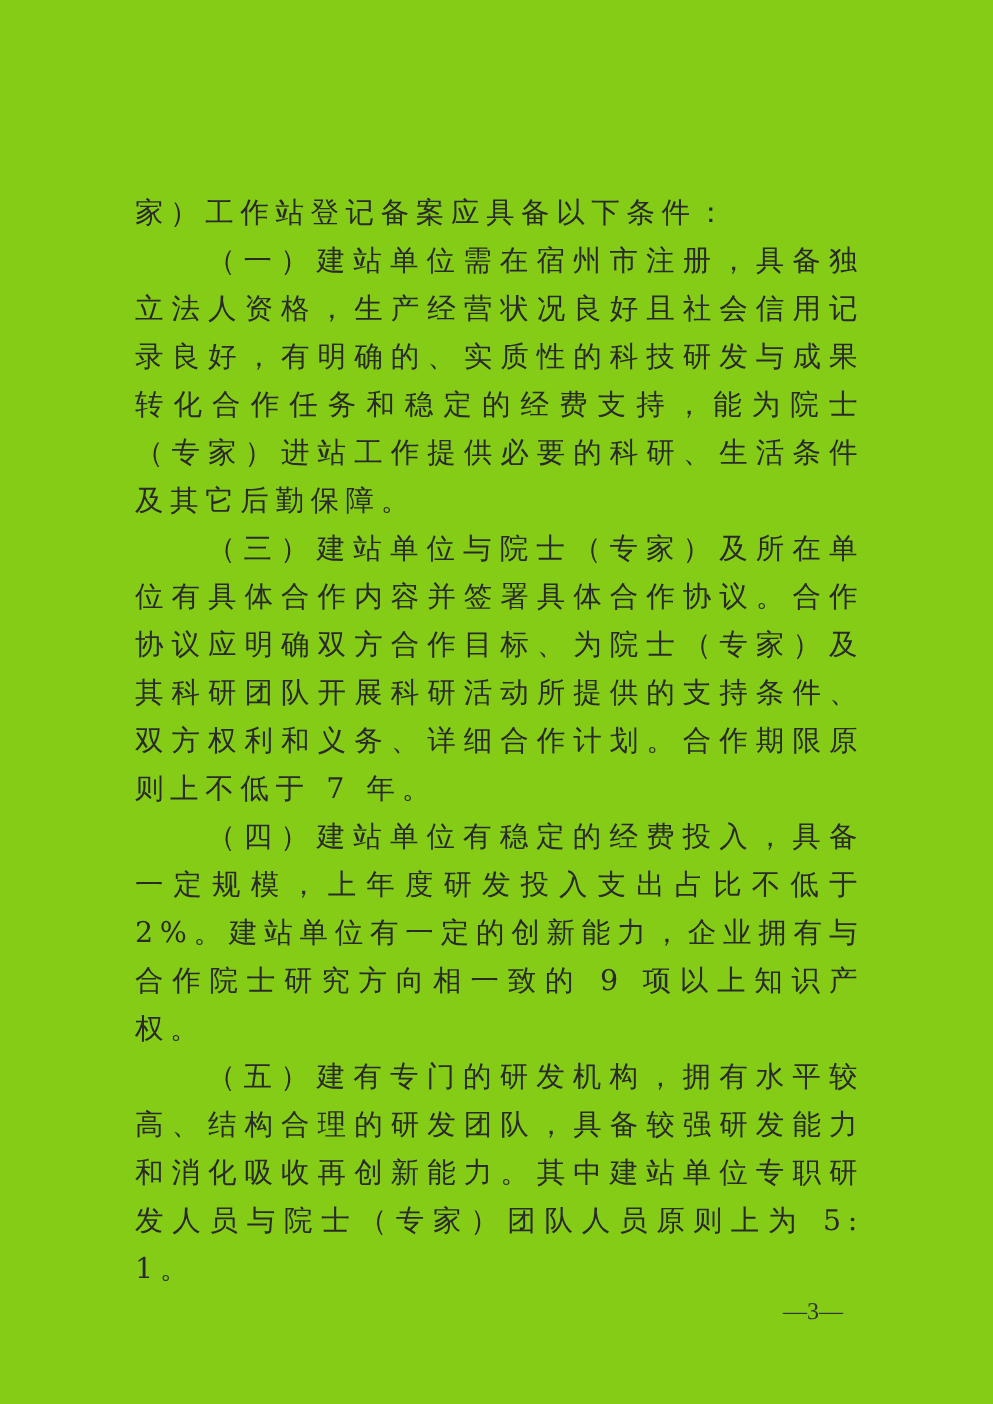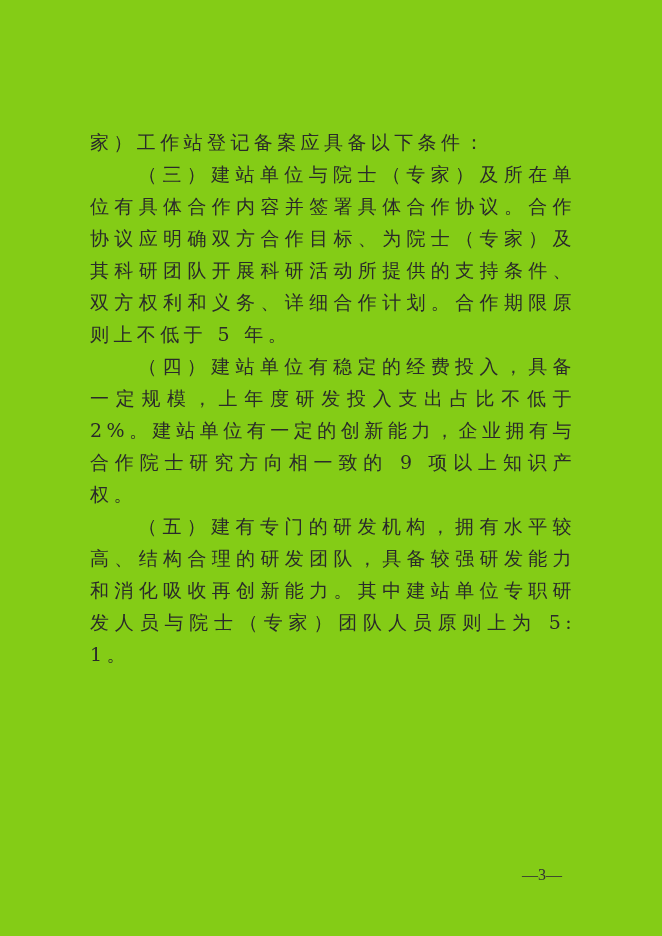--- a/index.html
+++ b/index.html
@@ -12,19 +12,20 @@
   .indent { text-indent: 48px; }
   .page-number { position: absolute; left: 522px; top: 866px; font-size: 16px; color: #333;
                  font-family: "Liberation Serif", serif; letter-spacing: 0; }
 </style>
 </head>
 <body>
 
 <div class="page">
   <div class="body-text">
     <p class="para">家）工作站登记备案应具备以下条件：</p>
-    <p class="para indent">（三）建站单位与院士（专家）及所在单位有具体合作内容并签署具体合作协议。合作协议应明确双方合作目标、为院士（专家）及其科研团队开展科研活动所提供的支持条件、双方权利和义务、详细合作计划。合作期限原则上不低于 5 年。</p>
+    <p class="para indent">（一）建站单位需在宿州市注册，具备独立法人资格，生产经营状况良好且社会信用记录良好，有明确的、实质性的科技研发与成果转化合作任务和稳定的经费支持，能为院士（专家）进站工作提供必要的科研、生活条件及其它后勤保障。</p>
+    <p class="para indent">（三）建站单位与院士（专家）及所在单位有具体合作内容并签署具体合作协议。合作协议应明确双方合作目标、为院士（专家）及其科研团队开展科研活动所提供的支持条件、双方权利和义务、详细合作计划。合作期限原则上不低于 7 年。</p>
     <p class="para indent">（四）建站单位有稳定的经费投入，具备一定规模，上年度研发投入支出占比不低于 2%。建站单位有一定的创新能力，企业拥有与合作院士研究方向相一致的 9 项以上知识产权。</p>
     <p class="para indent">（五）建有专门的研发机构，拥有水平较高、结构合理的研发团队，具备较强研发能力和消化吸收再创新能力。其中建站单位专职研发人员与院士（专家）团队人员原则上为 5:1。</p>
 
   </div>
   <div class="page-number">—3—</div>
 </div>
 
 </body></html>

